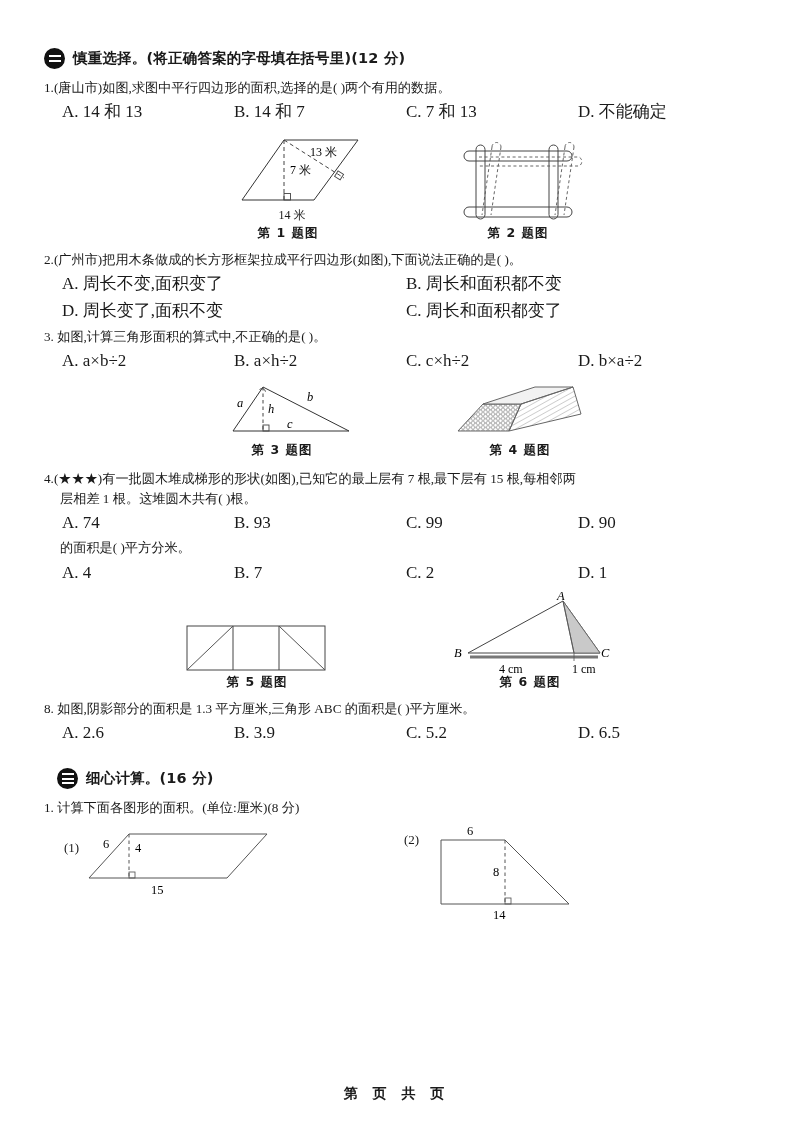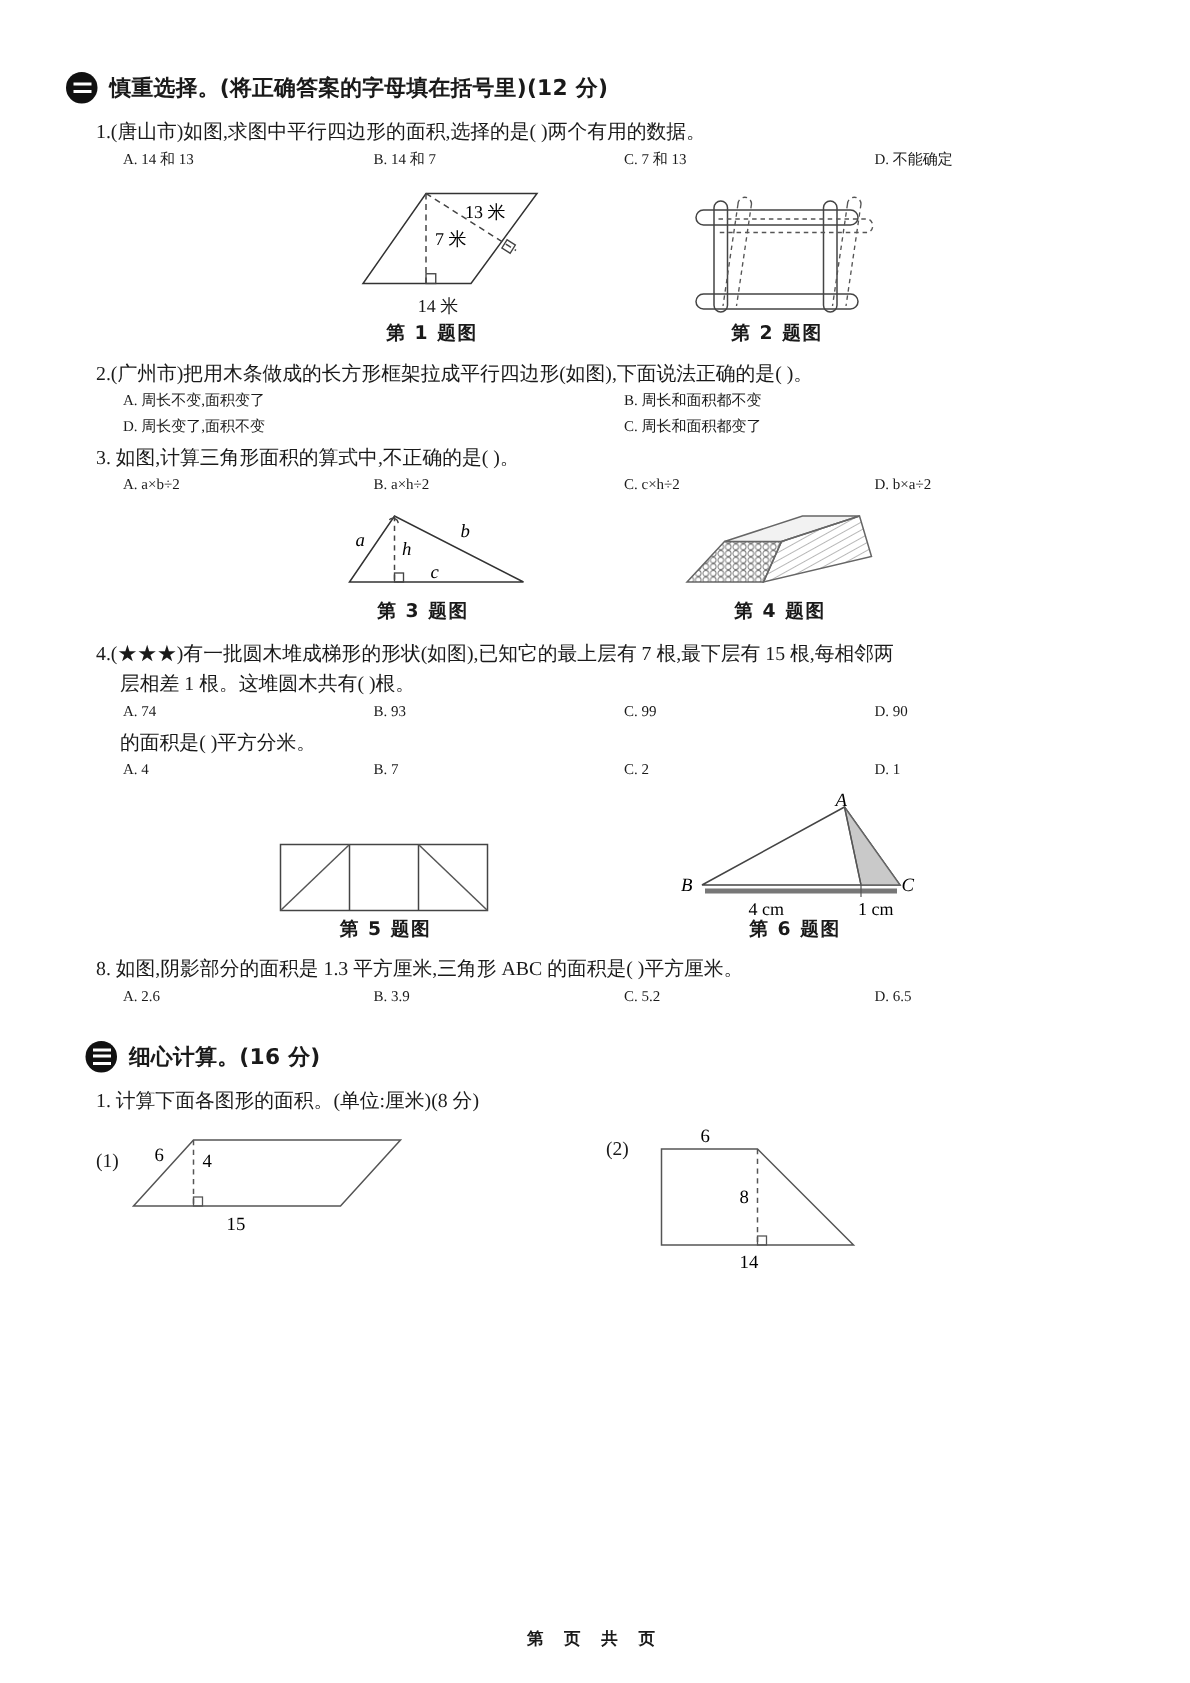--- a/index.html
+++ b/index.html
@@ -59,29 +59,28 @@
     font-weight: bold;
     font-size: 14.5px;
     letter-spacing: .2px;
   }
 
   
   .q {
     font-size: 13.2px;
     line-height: 1.52;
     margin-top: 7px;
-    margin-left: 20px;
   }
   .q-text { display: block; }
   .q-indent { display: block; padding-left: 16px; }
   .opts {
     display: flex;
     padding-left: 18px;
     margin-top: 1px;
-    font-size: 10px;
+    font-size: 17px;
   }
   .opts.four > span { width: 25%; }
   .opts.two > span  { width: 50%; }
   .it { font-style: italic; font-family: "Liberation Serif", serif; }
 
   
   .figrow {
     display: flex;
     justify-content: center;
     align-items: flex-end;
@@ -108,21 +107,21 @@
   .calc-b { width: 350px; }
   .lbl { font-size: 13px; }
 
   
   .footer {
     position: absolute;
     left: 0;
     top: 1085px;
     width: 793px;
     text-align: center;
-    font-size: 11px;
+    font-size: 14px;
     font-family: "DejaVu Sans", sans-serif;
     font-weight: bold;
     letter-spacing: 5px;
     color: #1a1a1a;
   }
 </style>
 </head>
 <body>
 
 <div class="page">

